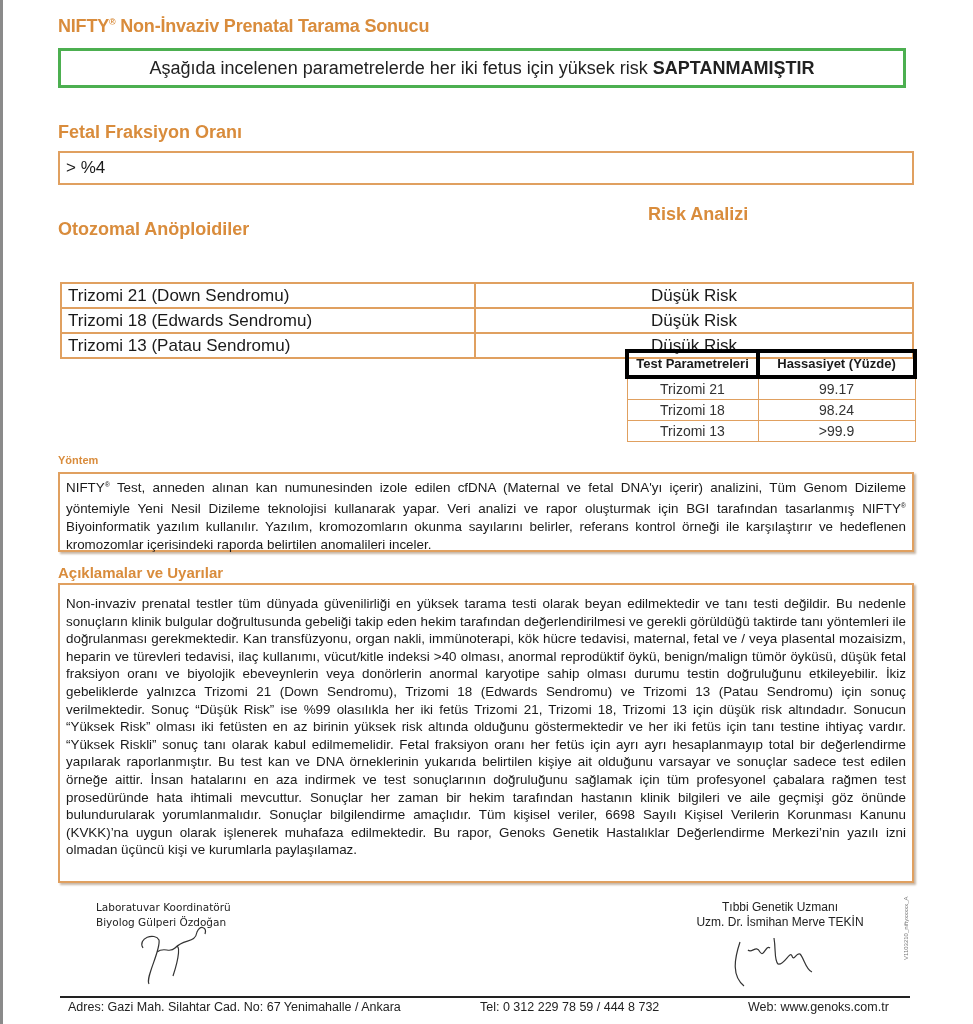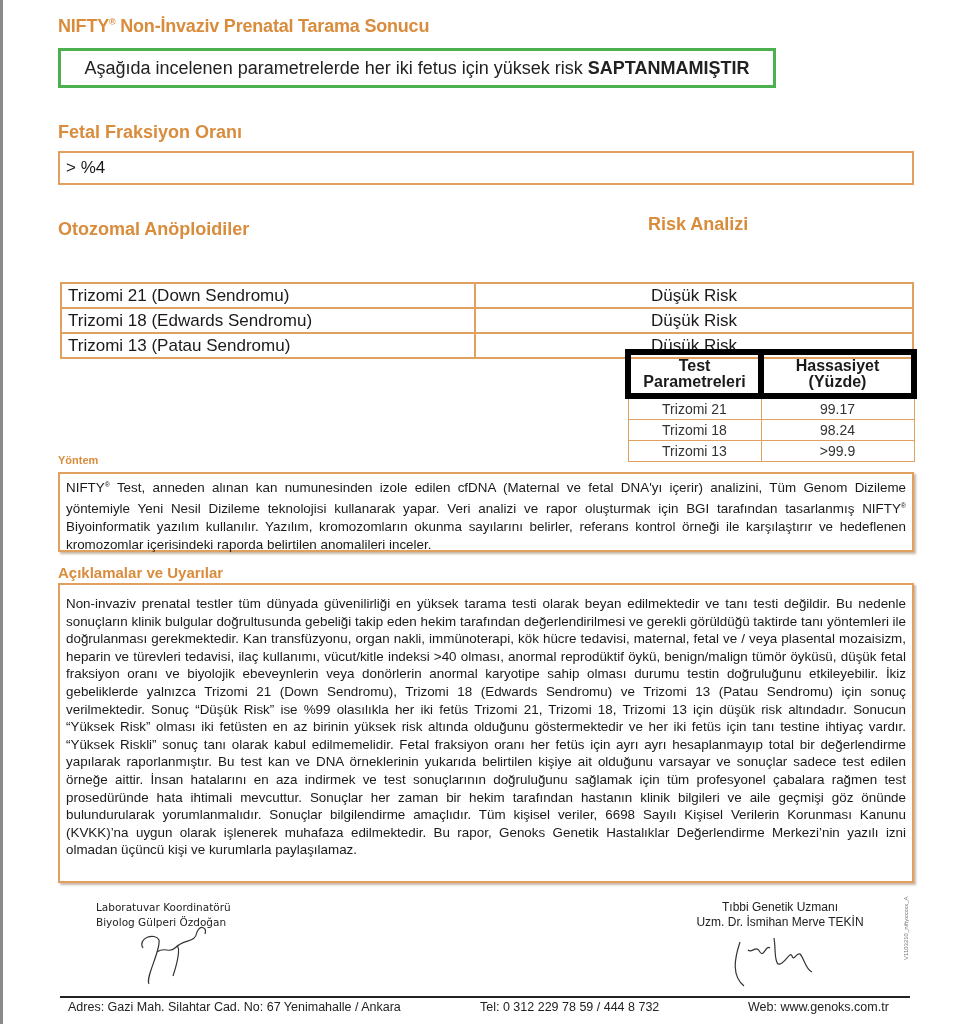--- a/index.html
+++ b/index.html
@@ -4,35 +4,35 @@
 <style>
   html, body { margin:0; padding:0; }
   body {
     width:973px; height:1024px; background:#ffffff; position:relative; overflow:hidden;
     font-family:"Liberation Sans", sans-serif; color:#1a1a1a;
   }
   .leftedge { position:absolute; left:0; top:0; width:3px; height:1024px; background:#8a8a8a; }
   .h-title { position:absolute; left:58px; top:16px; font-size:18px; font-weight:bold; color:#d98c3c; letter-spacing:-0.2px; }
   .h-title sup { font-size:9px; }
   .result-box {
-    position:absolute; left:58px; top:48px; width:718px; height:40px; box-sizing:border-box;
+    position:absolute; left:58px; top:48px; width:848px; height:40px; box-sizing:border-box;
     border:3px solid #4caf50; text-align:center; font-size:18px; line-height:34px; color:#222;
   }
   .result-box b { font-weight:bold; }
   .sec-title { position:absolute; font-size:18px; font-weight:bold; color:#d98c3c; }
   .ff-box {
     position:absolute; left:58px; top:151px; width:856px; height:34px; box-sizing:border-box;
     border:2px solid #e0a060; font-size:17px; line-height:30px; padding-left:6px;
   }
   table { border-collapse:collapse; }
   .ano-table { position:absolute; left:60px; top:250px; width:854px;margin-top:32px; }
   .ano-table td { border:2px solid #e0a060; font-size:17px; height:23px; padding:0 6px; }
   .ano-table td.risk { text-align:center; width:424px; }
   .sens-table { position:absolute; left:625px; top:349px; width:292px; }
-  .sens-table th { border:6px solid #000000; font-size:16px; font-weight:bold; padding:3px 2px; line-height:16px; }
+  .sens-table th { border:4px solid #000000; font-size:13px; font-weight:bold; padding:3px 2px; line-height:16px; }
   .sens-table td { border:1px solid #e0a060; font-size:14px; text-align:center; height:18px; color:#333; }
   .sens-table .c1 { width:123px; }
   .text-box {
     position:absolute; left:58px; box-sizing:border-box; border:2px solid #e0a060;
     box-shadow:2px 2px 2px #c8b8a8; padding:2px 6px; font-size:13.4px; line-height:17.6px; text-align:justify; color:#1a1a1a;
   }
   .text-box sup { font-size:7px; }
   .sig { position:absolute; font-family:"DejaVu Sans", sans-serif; font-size:10.5px; line-height:15px; color:#222; }
   .sig-r { font-family:Liberation Sans, sans-serif; font-size:12px; text-align:center; }
   .footer-line { position:absolute; left:60px; top:996px; width:850px; height:2px; background:#222; }
@@ -47,21 +47,21 @@
 <div class="h-title"><span>NIFTY</span><sup>®</sup><span> Non-İnvaziv Prenatal Tarama Sonucu</span></div>
 
 <div class="result-box">
   <span>Aşağıda incelenen parametrelerde her iki fetus için yüksek risk </span><b>SAPTANMAMIŞTIR</b>
 </div>
 
 <div class="sec-title" style="left:58px; top:122px;">Fetal Fraksiyon Oranı</div>
 <div class="ff-box">&gt; %4</div>
 
 <div class="sec-title" style="left:58px; top:219px;">Otozomal Anöploidiler</div>
-<div class="sec-title" style="left:648px; top:214px;">Risk Analizi</div>
+<div class="sec-title" style="left:648px; top:204px;">Risk Analizi</div>
 
 <table class="ano-table">
   <tbody>
       <tr>
     <td>Trizomi 21 (Down Sendromu)</td>
     <td class="risk">Düşük Risk</td>
   </tr>
   <tr>
     <td>Trizomi 18 (Edwards Sendromu)</td>
     <td class="risk">Düşük Risk</td>

